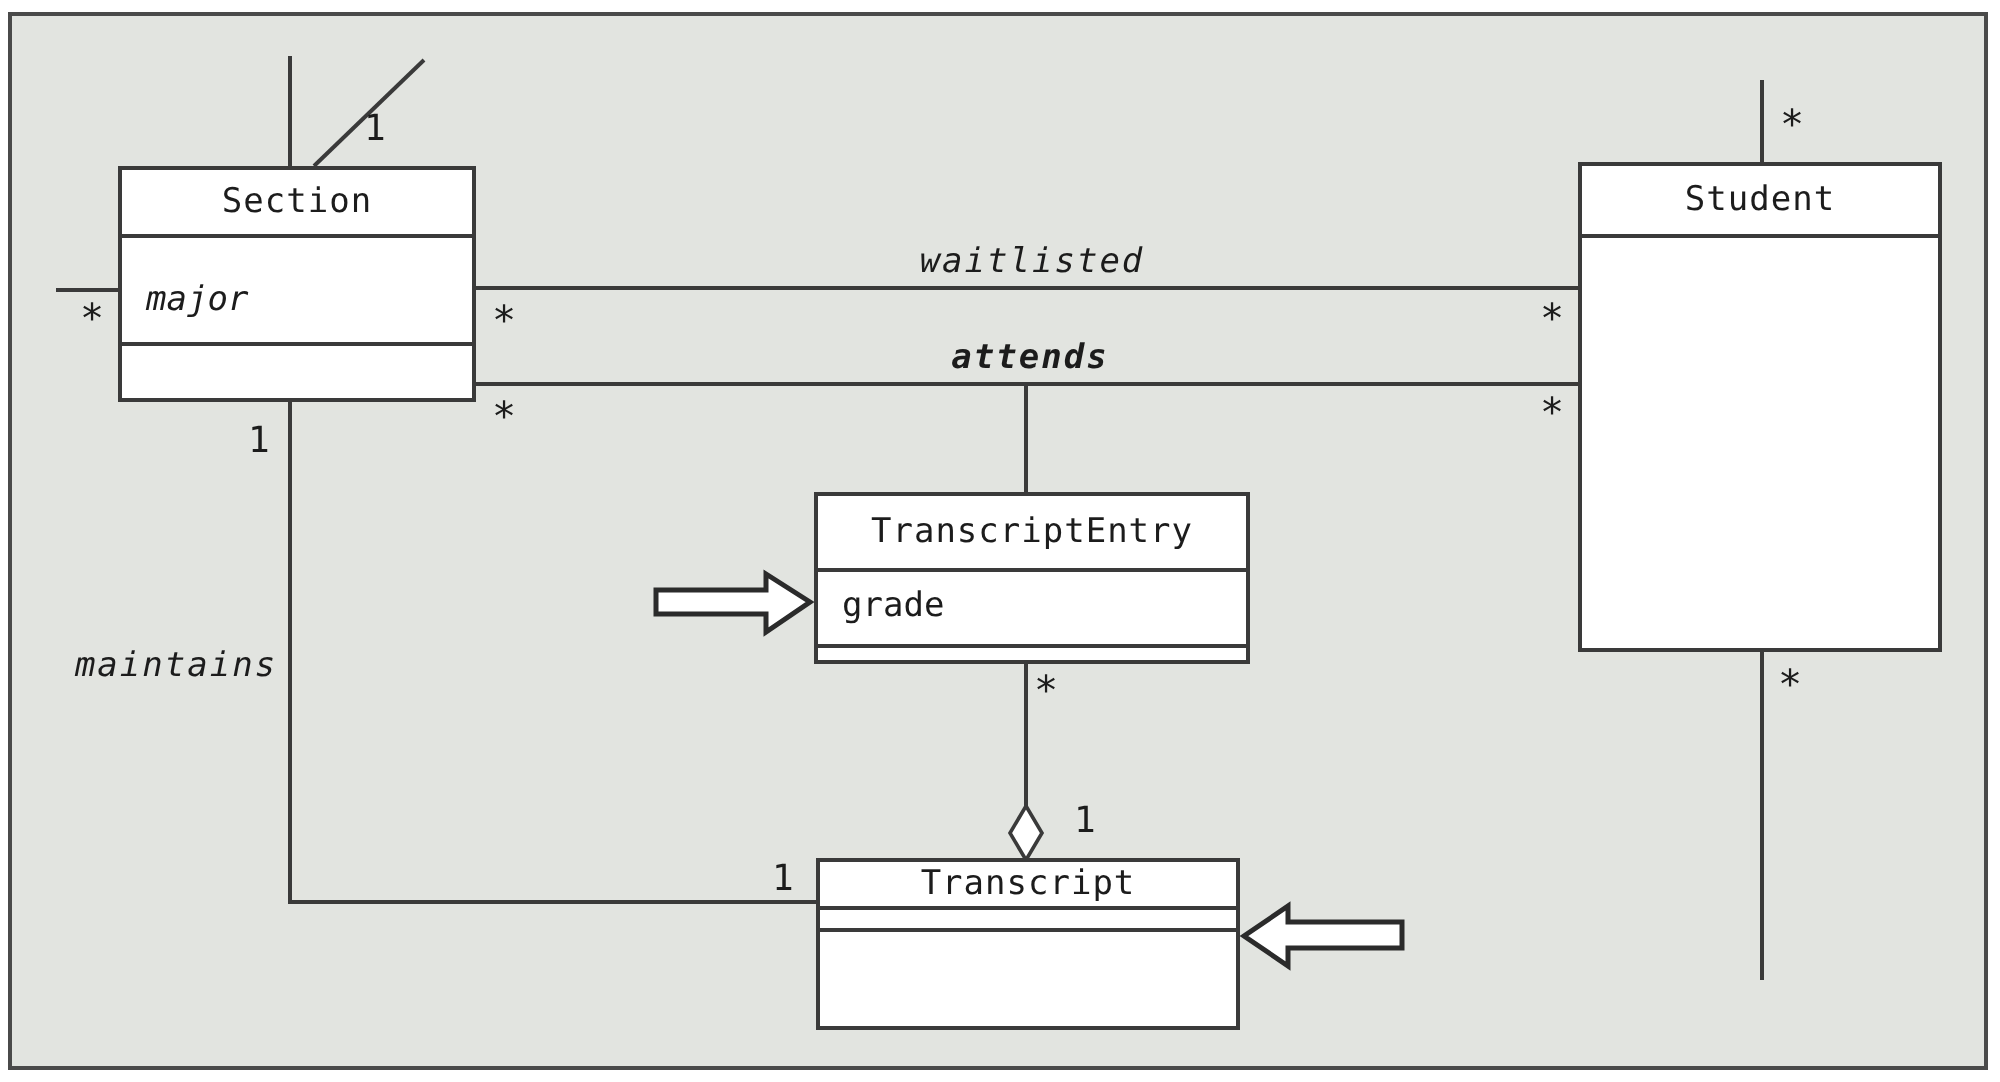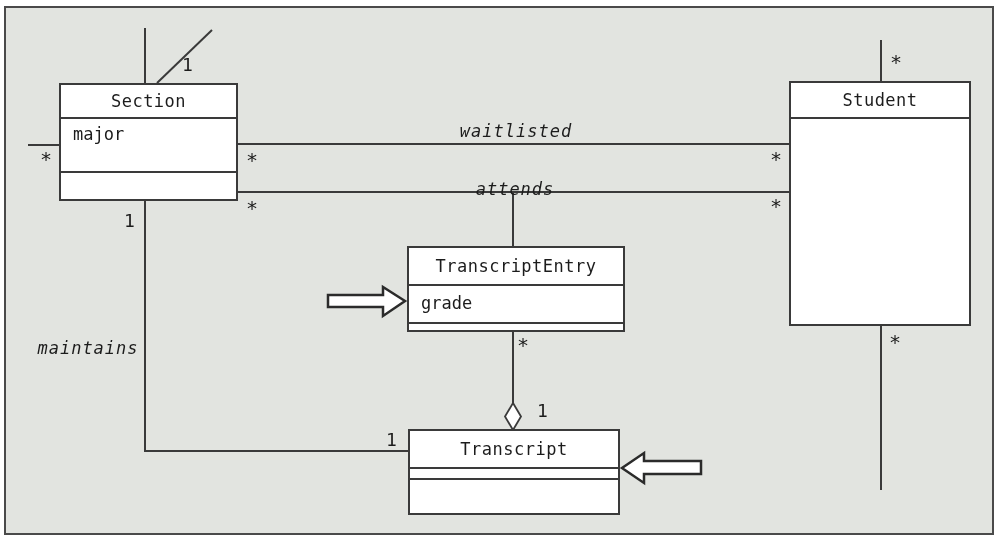--- a/index.html
+++ b/index.html
@@ -58,48 +58,48 @@
 
     <line x1="513" y1="332" x2="513" y2="404" stroke="#3a3a3a" stroke-width="2"></line>
     <polygon points="513,403 521,416.5 513,430 505,416.5" fill="#ffffff" stroke="#3a3a3a" stroke-width="1.8"></polygon>
 
     <polygon points="328,295 383,295 383,287 405,301 383,316 383,307 328,307" fill="#ffffff" stroke="#2b2b2b" stroke-width="2.5"></polygon>
     <polygon points="701,461 644,461 644,453 622,468 644,483 644,474 701,474" fill="#ffffff" stroke="#2b2b2b" stroke-width="2.5"></polygon>
   </svg>
 
   <div class="uml-class" style="left:59px;top:83px;width:179px;height:118px;">
     <div class="uml-title" style="height:32px;">Section</div>
-    <div class="uml-attrs" style="height:54px;padding-top:3px;">
+    <div class="uml-attrs" style="height:54px;padding-top:19px;font-style:italic;">
       <div class="attr">major</div>
     </div>
     <div class="uml-methods"></div>
   </div>
 
   <div class="uml-class" style="left:789px;top:81px;width:182px;height:245px;">
     <div class="uml-title" style="height:34px;">Student</div>
     <div class="uml-methods"></div>
   </div>
 
   <div class="uml-class" style="left:407px;top:246px;width:218px;height:86px;">
     <div class="uml-title" style="height:36px;">TranscriptEntry</div>
     <div class="uml-attrs" style="height:38px;padding-top:5px;">
       <div class="attr">grade</div>
     </div>
     <div class="uml-methods"></div>
   </div>
 
   <div class="uml-class" style="left:408px;top:429px;width:212px;height:86px;">
-    <div class="uml-title" style="height:36px;">Transcript</div>
+    <div class="uml-title" style="height:22px;">Transcript</div>
     <div class="uml-attrs" style="height:11px;"></div>
     <div class="uml-methods"></div>
   </div>
 
   <div class="assoc-label" style="left:516px;top:121px;">waitlisted</div>
-  <div class="assoc-label" style="left:515px;top:179px;">attends</div>
-  <div class="assoc-label" style="left:88px;top:338px;">maintains</div>
+  <div class="assoc-label" style="left:515px;top:169px;font-weight:bold;">attends</div>
+  <div class="assoc-label" style="left:88px;top:323px;">maintains</div>
 
   <div class="mult" style="left:182px;top:54px;">1</div>
   <div class="mult star" style="left:40px;top:147px;">*</div>
   <div class="mult star" style="left:246px;top:148px;">*</div>
   <div class="mult star" style="left:770px;top:147px;">*</div>
   <div class="mult star" style="left:246px;top:196px;">*</div>
   <div class="mult star" style="left:770px;top:194px;">*</div>
   <div class="mult" style="left:124px;top:210px;">1</div>
   <div class="mult" style="left:386px;top:429px;">1</div>
   <div class="mult star" style="left:890px;top:50px;">*</div>

